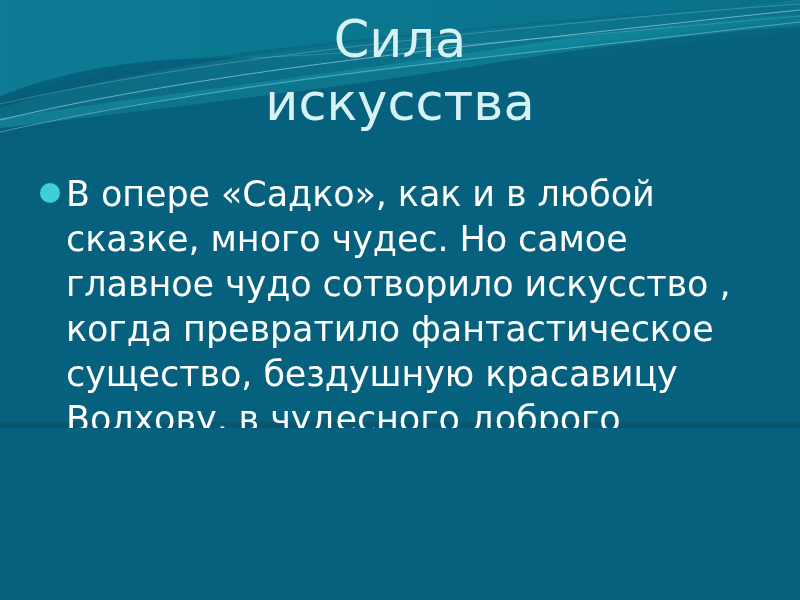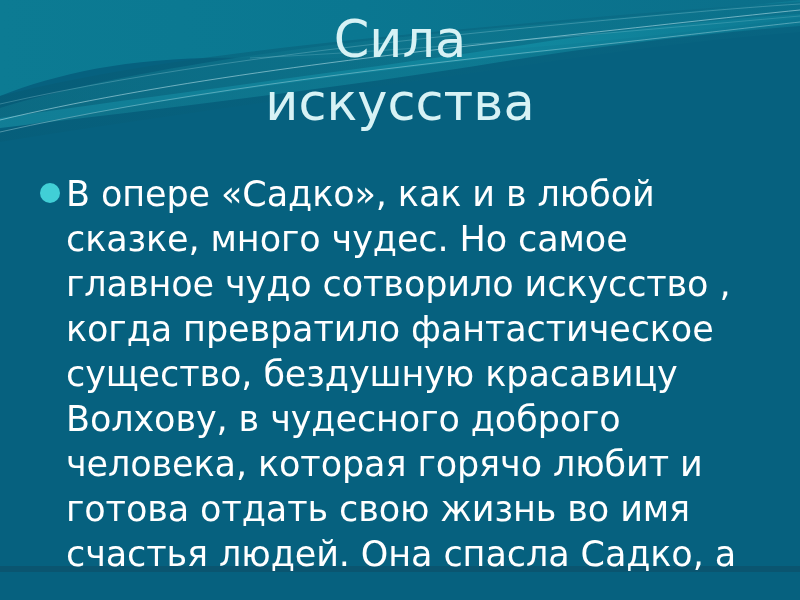--- a/index.html
+++ b/index.html
@@ -10,21 +10,21 @@
     width: 800px;
     height: 600px;
     overflow: hidden;
     font-family: "DejaVu Sans", sans-serif;
     background: #06617f;
   }
 
   #slide {
     position: relative;
     width: 800px;
-    height: 572px;
+    height: 428px;
     overflow: hidden;
     background: #06617f;
   }
 
   
   #bg-decoration {
     position: absolute;
     left: 0;
     top: 0;
     width: 800px;

